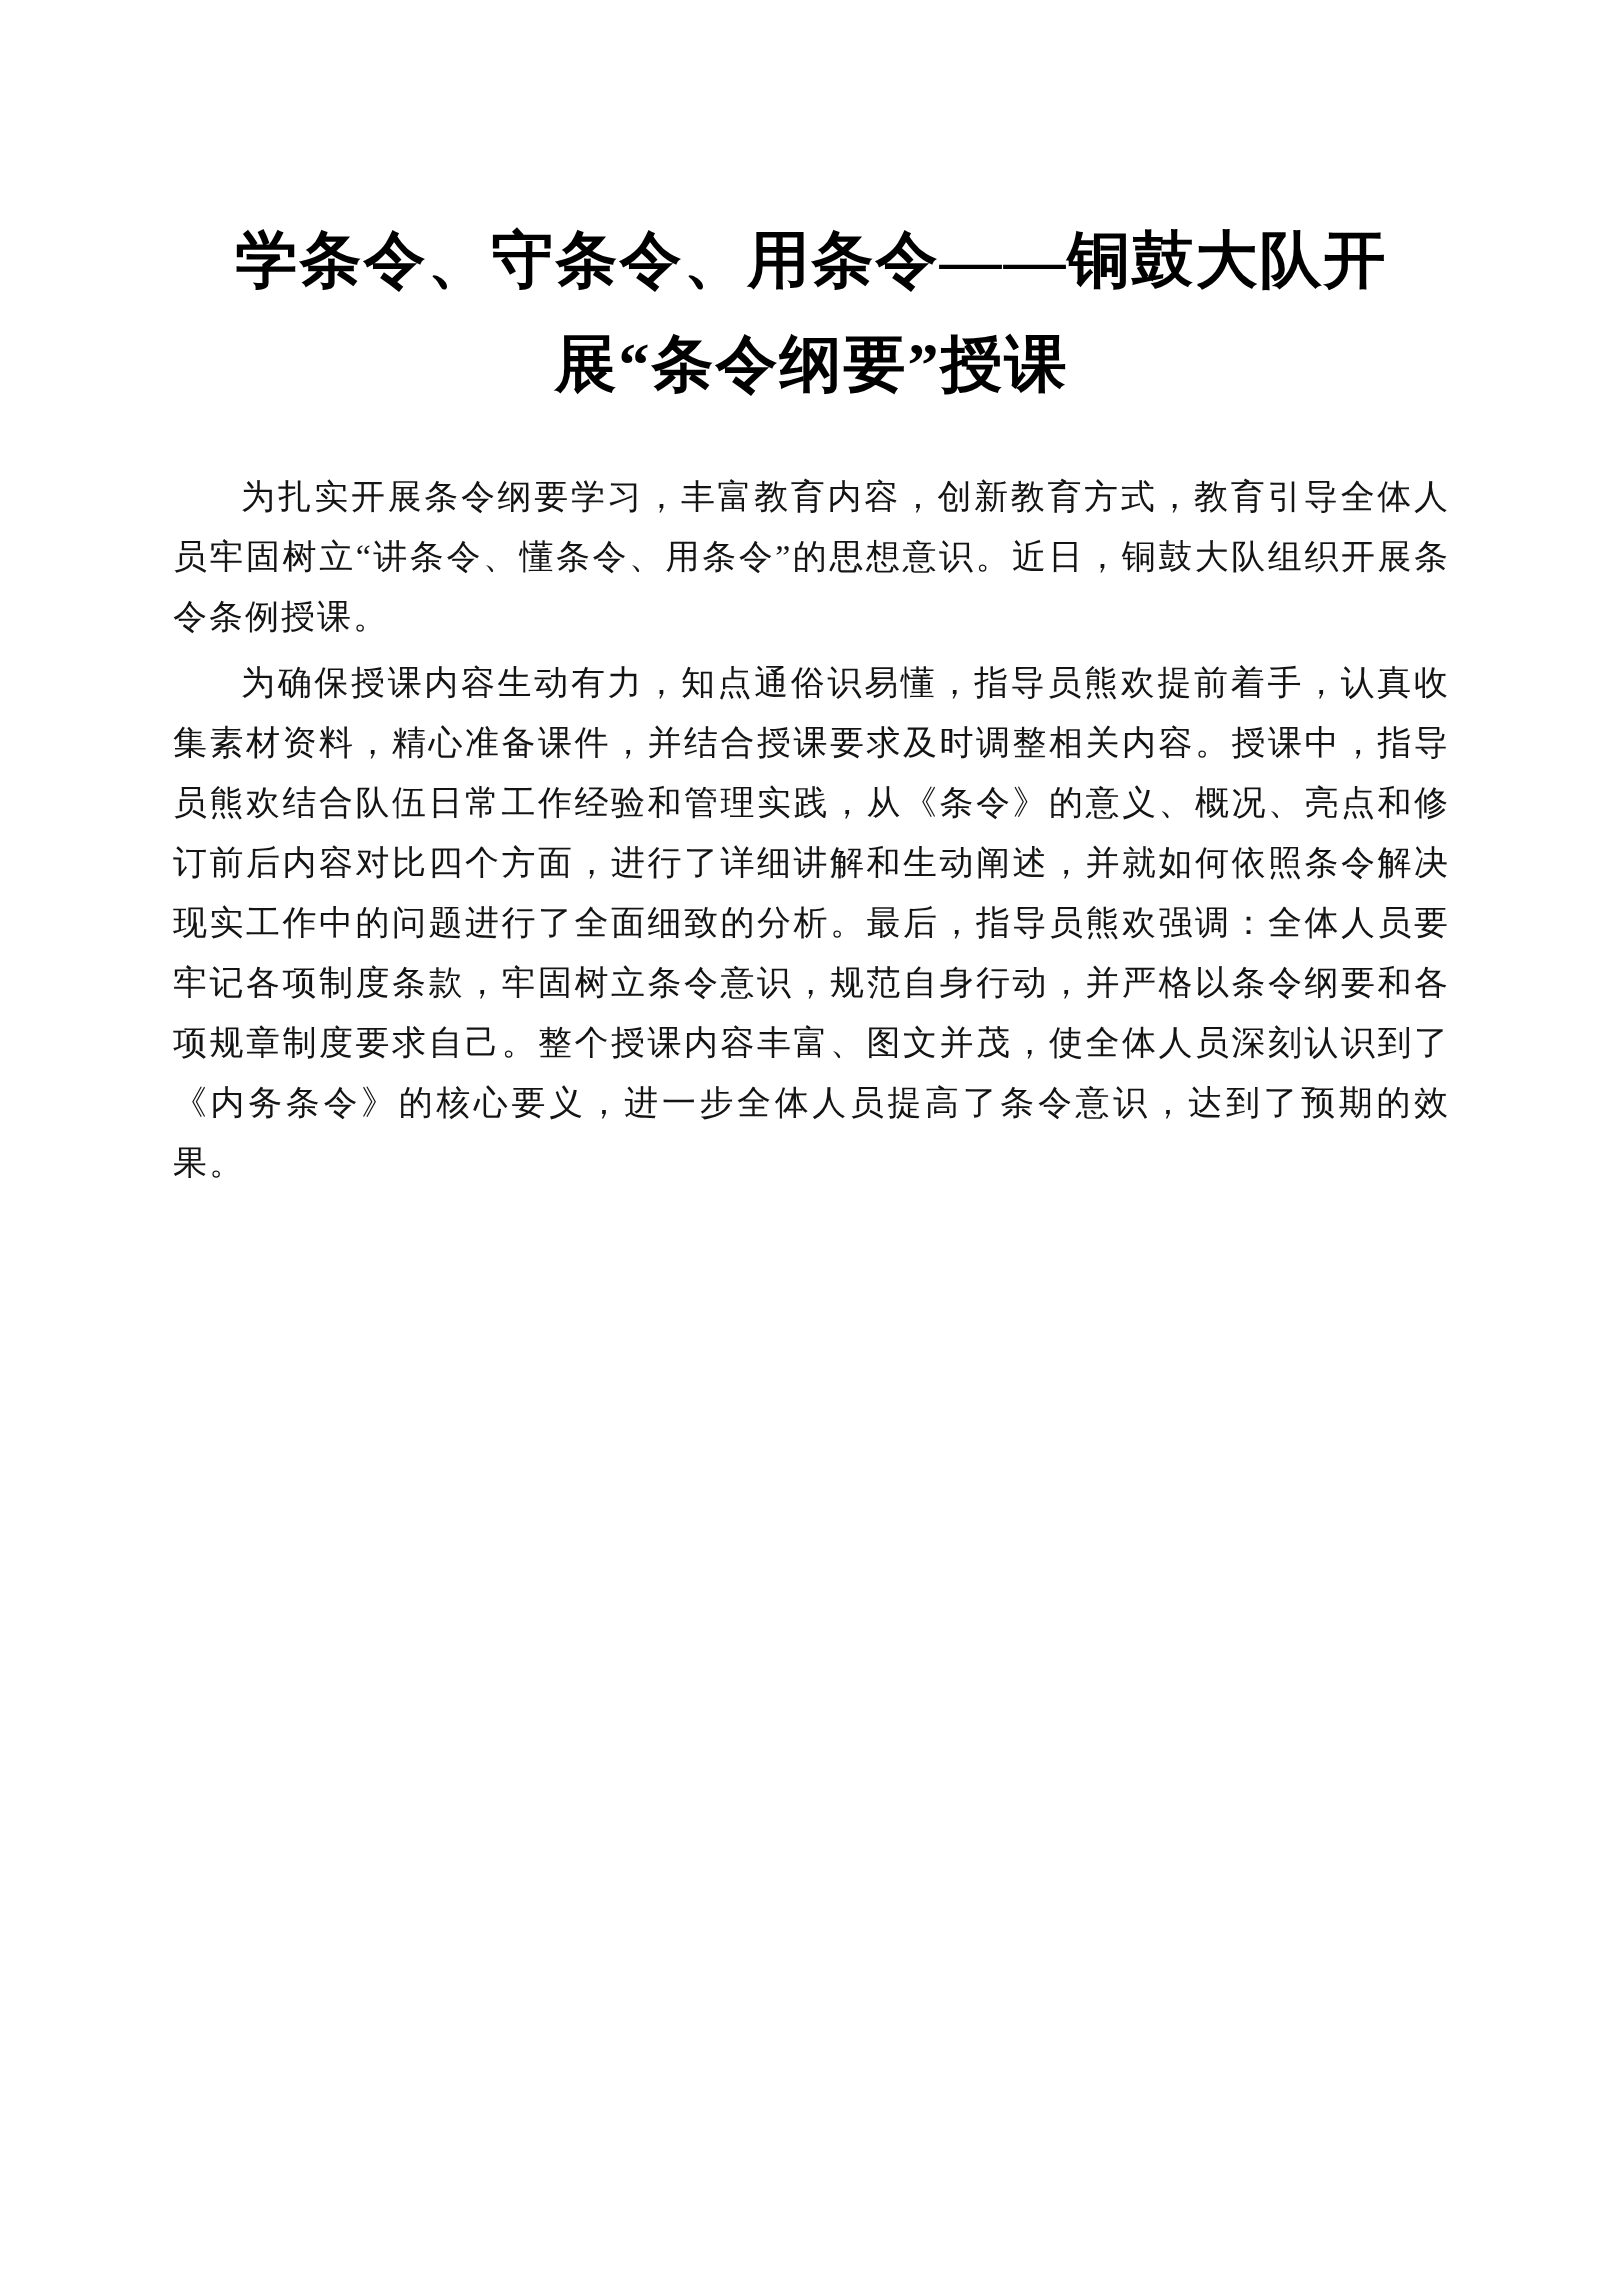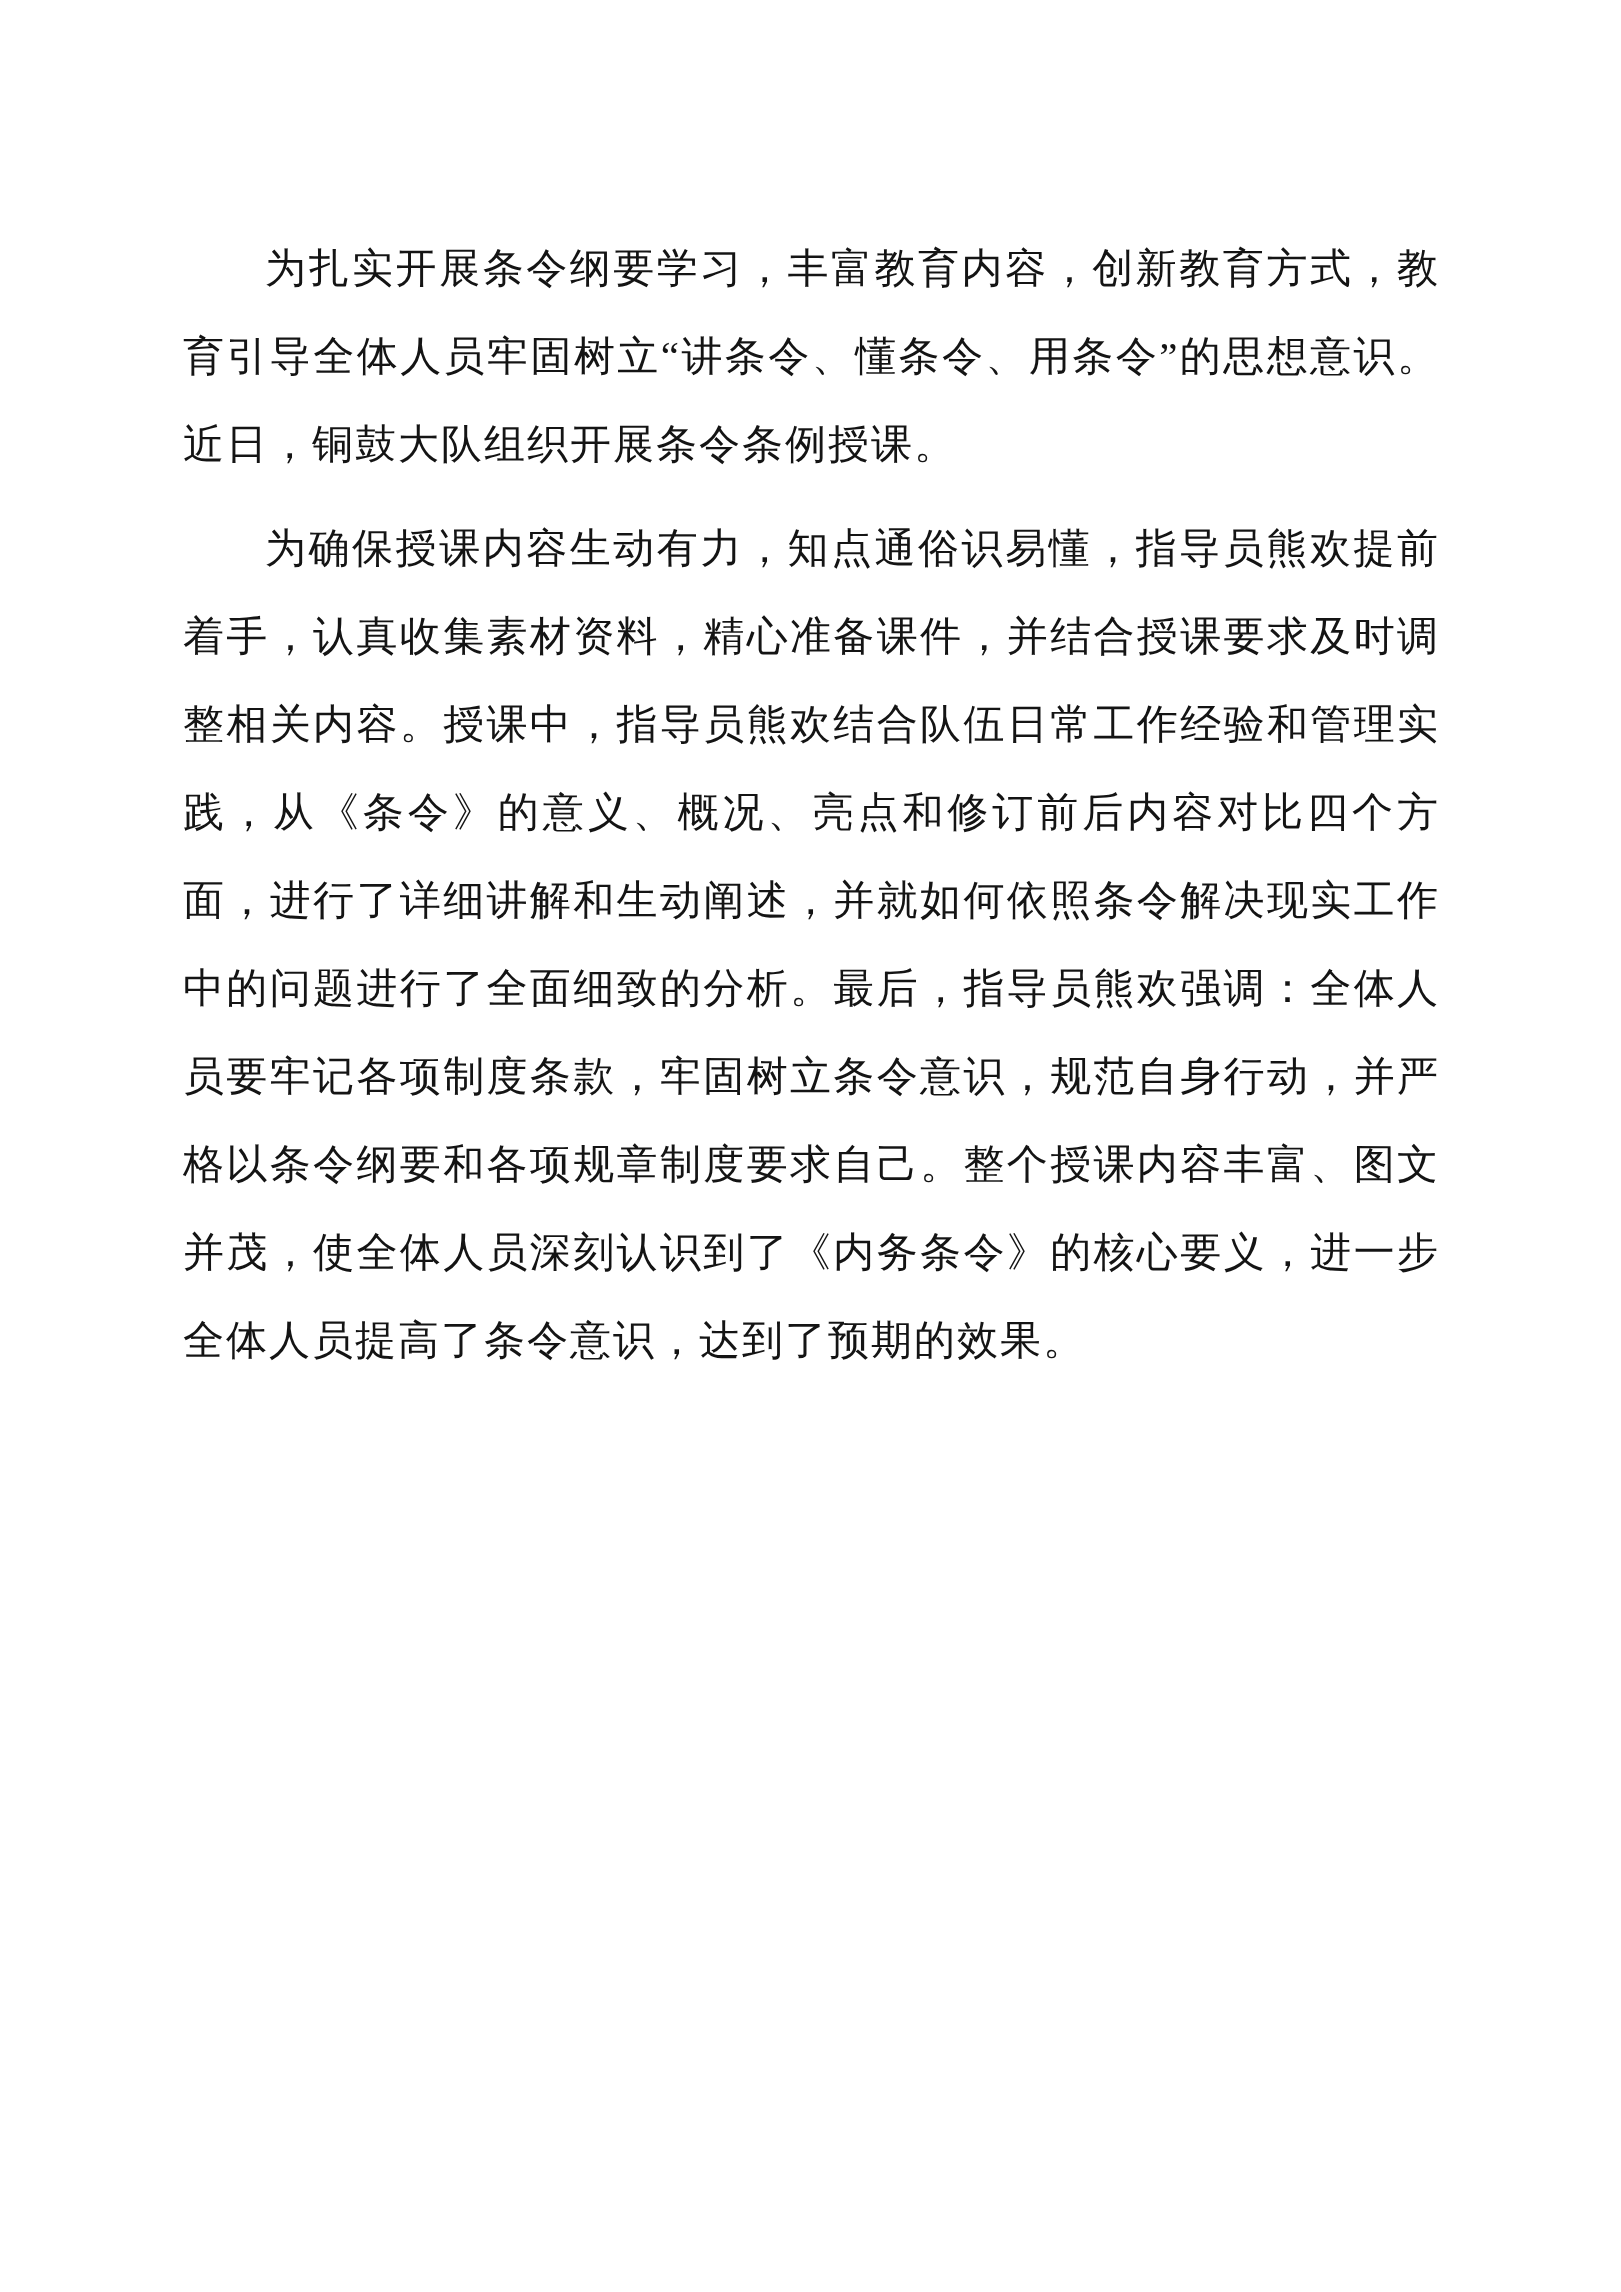--- a/index.html
+++ b/index.html
@@ -29,34 +29,38 @@
     text-align: center;
     letter-spacing: 2px;
   }
   .title-line {
     display: block;
   }
   .doc-body {
     color: #141414;
   }
   .doc-body .para {
-    margin: 16px;
+    margin: 6px;
     padding: 0;
     font-family: "Liberation Serif", serif;
     font-weight: normal;
-    font-size: 41px;
-    line-height: 88px;
+    font-size: 34px;
+    line-height: 60px;
     letter-spacing: 2px;
     text-align: justify;
     text-indent: 2em;
     color: #141414;
   }
 </style>
 </head>
 <body>
 
 <div class="page">
+  <h1 class="doc-title">
+    <span class="title-line">学条令、守条令、用条令——铜鼓大队开</span>
+    <span class="title-line">展“条令纲要”授课</span>
+  </h1>
   <div class="doc-body">
       <p class="para">为扎实开展条令纲要学习，丰富教育内容，创新教育方式，教育引导全体人员牢固树立“讲条令、懂条令、用条令”的思想意识。近日，铜鼓大队组织开展条令条例授课。</p>
       <p class="para">为确保授课内容生动有力，知点通俗识易懂，指导员熊欢提前着手，认真收集素材资料，精心准备课件，并结合授课要求及时调整相关内容。授课中，指导员熊欢结合队伍日常工作经验和管理实践，从《条令》的意义、概况、亮点和修订前后内容对比四个方面，进行了详细讲解和生动阐述，并就如何依照条令解决现实工作中的问题进行了全面细致的分析。最后，指导员熊欢强调：全体人员要牢记各项制度条款，牢固树立条令意识，规范自身行动，并严格以条令纲要和各项规章制度要求自己。整个授课内容丰富、图文并茂，使全体人员深刻认识到了《内务条令》的核心要义，进一步全体人员提高了条令意识，达到了预期的效果。</p>
     </div>
 </div>
 
 
 </body></html>

